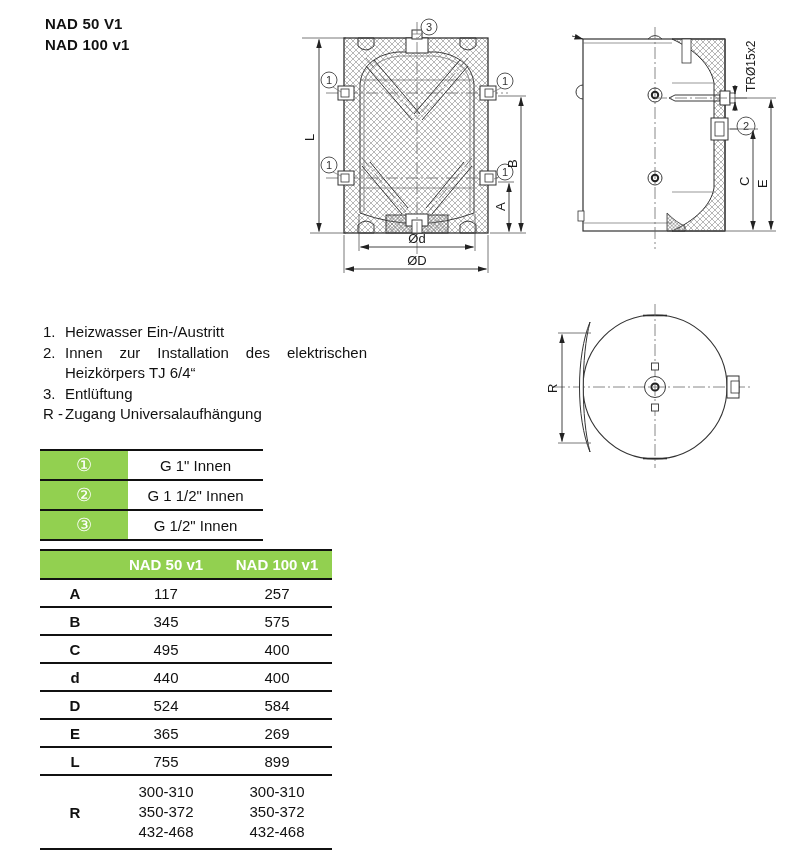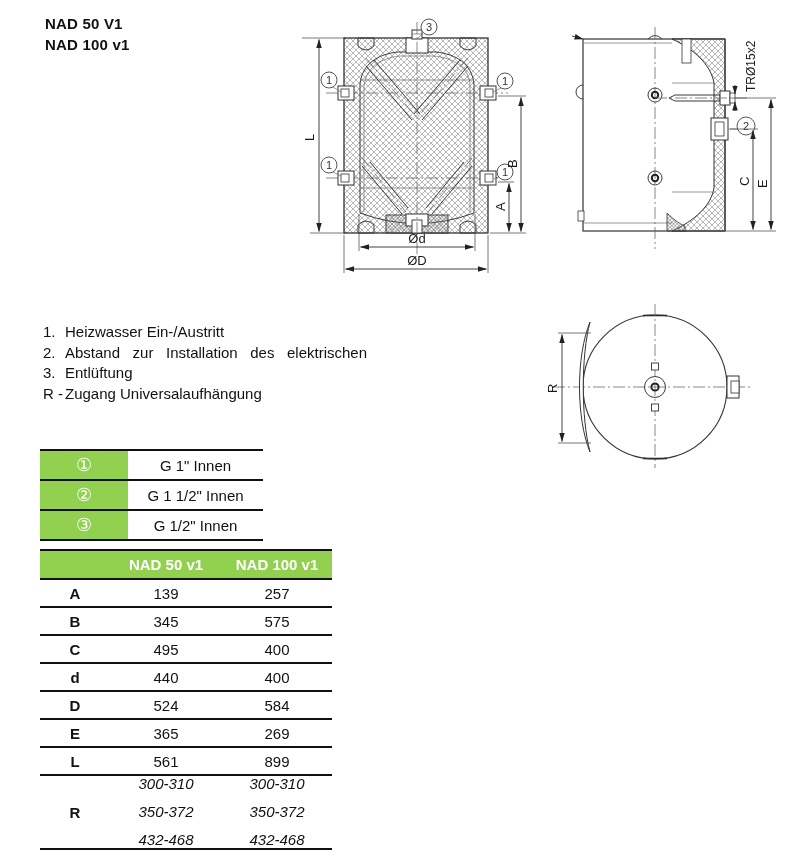--- a/index.html
+++ b/index.html
@@ -37,21 +37,21 @@
 
   .dim-table { position:absolute; left:40px; top:549px; width:292px; border-top:2px solid #111; }
   .dt-header { display:flex; height:29px; background:var(--green); color:#fff; font-weight:bold;
                font-size:15px; border-bottom:2px solid #111; align-items:center; }
   .dt-row { display:flex; min-height:28px; border-bottom:2px solid #111; align-items:center;
             font-size:15px; }
   .dt-row.tall { height:74px; }
   .dt-c0 { width:70px; text-align:center; font-weight:bold; }
   .dt-c1 { width:112px; text-align:center; }
   .dt-c2 { width:110px; text-align:center; }
-  .pre { white-space:pre-line; line-height:28px;font-style:italic; }
+  .pre { white-space:pre-line; line-height:20px; }
 </style>
 </head>
 <body>
 
 <svg width="0" height="0" style="position:absolute" aria-hidden="true">
   <defs>
     <pattern id="xh" patternUnits="userSpaceOnUse" width="6" height="6">
       <path d="M0,6 L6,0 M0,0 L6,6" stroke="#9a9a9a" stroke-width="0.7" fill="none"></path>
     </pattern>
     <pattern id="xhd" patternUnits="userSpaceOnUse" width="3.6" height="3.6">
@@ -243,21 +243,25 @@
   </g>
 </svg>
 
 <div class="legend">
   <div class="lg-row">
     <span class="lg-num">1.</span>
     <span class="lg-txt">Heizwasser Ein-/Austritt</span>
   </div>
   <div class="lg-row">
     <span class="lg-num">2.</span>
-    <span class="lg-txt lg-just">Abstand zur Installation des elektrischen</span>
+    <span class="lg-txt lg-just">Innen zur Installation des elektrischen</span>
+  </div>
+  <div class="lg-row">
+    <span class="lg-num"></span>
+    <span class="lg-txt">Heizkörpers TJ 6/4“</span>
   </div>
   <div class="lg-row">
     <span class="lg-num">3.</span>
     <span class="lg-txt">Entlüftung</span>
   </div>
   <div class="lg-row">
     <span class="lg-num">R -</span>
     <span class="lg-txt">Zugang Universalaufhängung</span>
   </div>
 </div>
@@ -278,21 +282,21 @@
 </div>
 
 <div class="dim-table">
   <div class="dt-header">
     <div class="dt-c0"></div>
     <div class="dt-c1">NAD 50 v1</div>
     <div class="dt-c2">NAD 100 v1</div>
   </div>
   <div class="dt-row">
     <div class="dt-c0">A</div>
-    <div class="dt-c1">139</div>
+    <div class="dt-c1">117</div>
     <div class="dt-c2">257</div>
   </div>
   <div class="dt-row">
     <div class="dt-c0">B</div>
     <div class="dt-c1">345</div>
     <div class="dt-c2">575</div>
   </div>
   <div class="dt-row">
     <div class="dt-c0">C</div>
     <div class="dt-c1">495</div>
@@ -308,21 +312,21 @@
     <div class="dt-c1">524</div>
     <div class="dt-c2">584</div>
   </div>
   <div class="dt-row">
     <div class="dt-c0">E</div>
     <div class="dt-c1">365</div>
     <div class="dt-c2">269</div>
   </div>
   <div class="dt-row">
     <div class="dt-c0">L</div>
-    <div class="dt-c1">561</div>
+    <div class="dt-c1">755</div>
     <div class="dt-c2">899</div>
   </div>
   <div class="dt-row tall">
     <div class="dt-c0">R</div>
     <div class="dt-c1 pre">300-310
 350-372
 432-468</div>
     <div class="dt-c2 pre">300-310
 350-372
 432-468</div>

